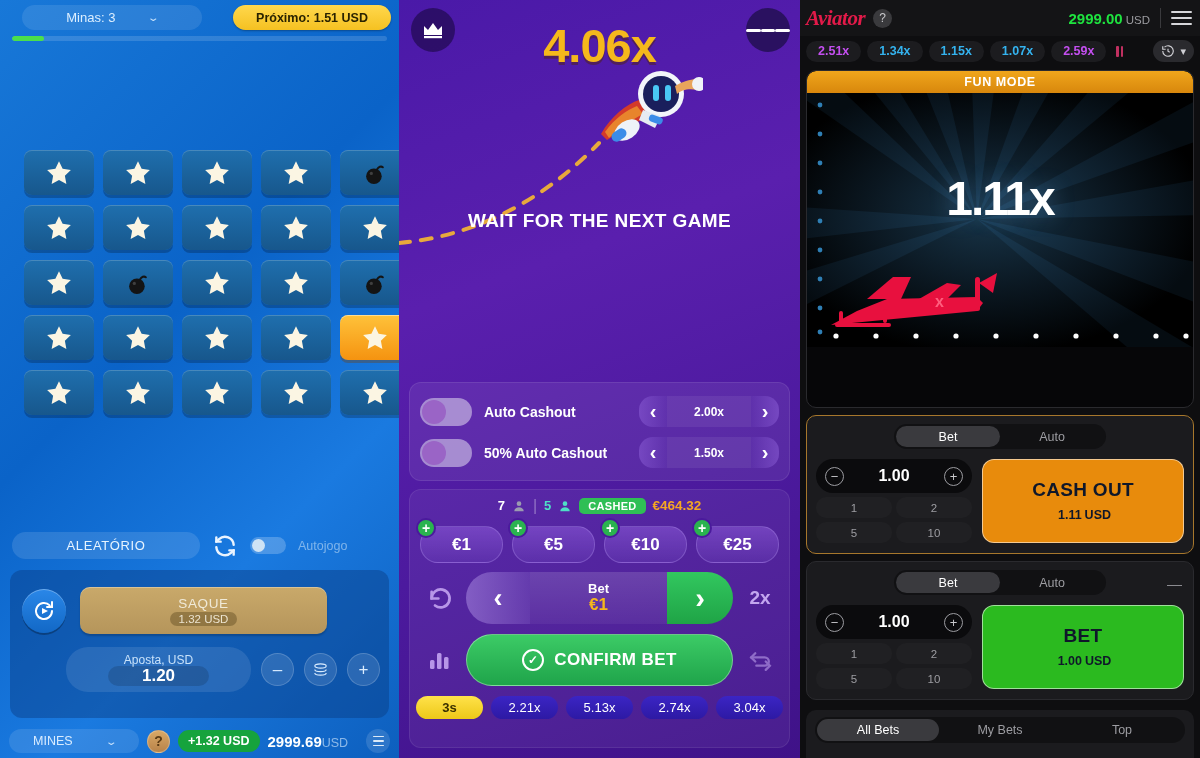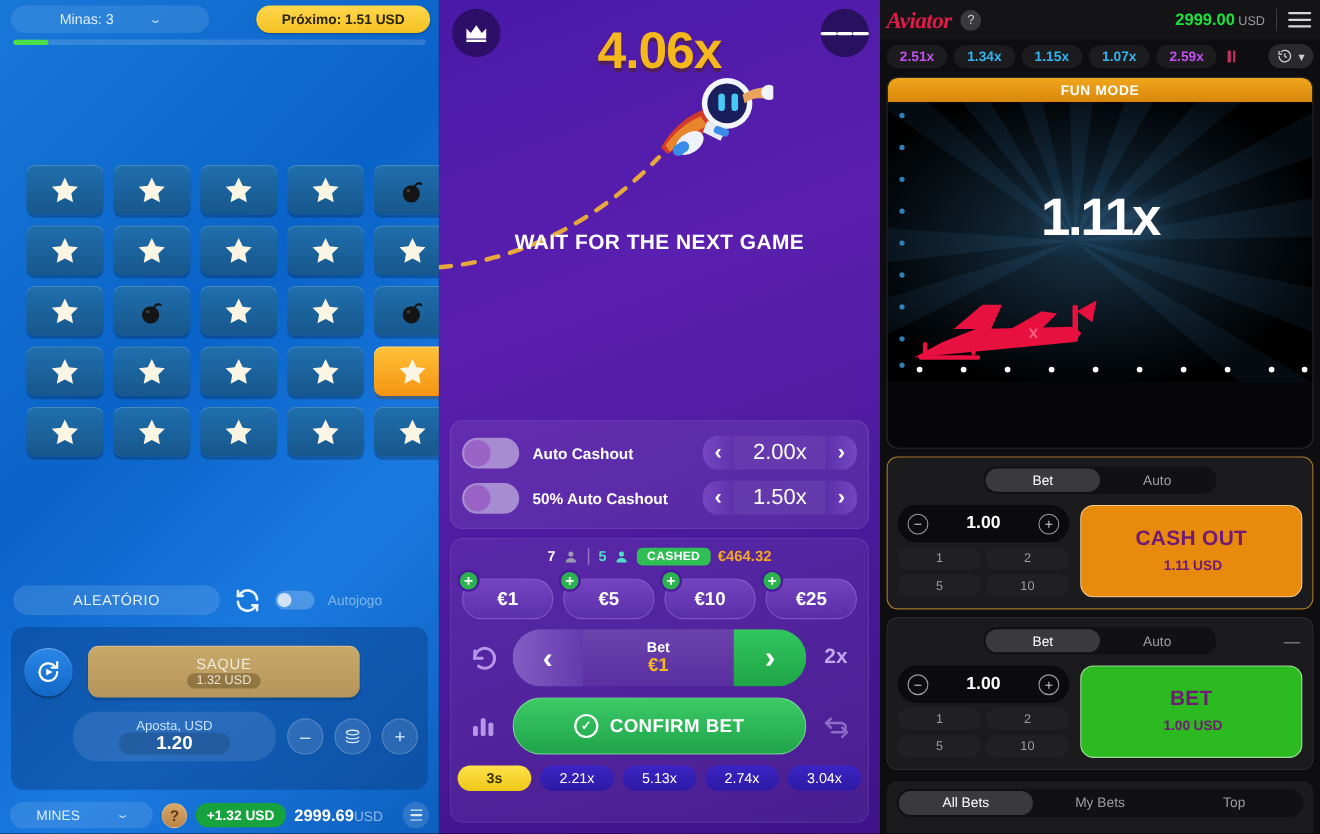--- a/index.html
+++ b/index.html
@@ -14,21 +14,21 @@
   
   .mines-panel {
     position: relative;
     width: 399px; height: 758px;
     background: linear-gradient(135deg,#1878d8 0%,#0a63c8 42%,#1a7ae0 70%,#0d5fbe 100%);
     overflow: hidden;
     flex: none;
   }
   .mines-topbar {
     display: flex; align-items: flex-end; justify-content: space-between;
-    padding: 5px 8px 0 10px; height: 30px;
+    padding: 5px 8px 0 10px; height: 30px; margin-left: 12px;
   }
   .minas-select {
     display: flex; align-items: center; justify-content: center; gap: 34px;
     width: 180px; height: 25px;
     background: rgba(255,255,255,0.10);
     border-radius: 13px;
     color: #dbeeff; font-size: 13px;
   }
   .chev { font-size: 10px; opacity: .9; transform: scaleX(1.5); }
   .proximo {
@@ -198,21 +198,21 @@
   .ac-label { color:#fff; font-weight:700; font-size: 14px; margin-left: 12px; }
   .ac-ctrl { margin-left:auto; display:flex; align-items:center; }
   .arrow-btn {
     width: 28px; height: 31px; display:flex;align-items:center;justify-content:center;
     color:#fff; font-size: 20px; font-weight:700;
   }
   .arrow-btn.l { background: linear-gradient(90deg,rgba(140,95,215,.55),rgba(110,70,190,.2)); border-radius: 14px 0 0 14px;}
   .arrow-btn.r { background: linear-gradient(90deg,rgba(110,70,190,.2),rgba(140,95,215,.55)); border-radius: 0 14px 14px 0;}
   .ac-val {
     width: 84px; height: 31px; display:flex;align-items:center;justify-content:center;
-    background: rgba(255,255,255,.07); color:#fff; font-size: 20px; font-weight:400;
+    background: rgba(255,255,255,.07); color:#fff; font-size: 12px; font-weight:700;
   }
 
   .stake-box {
     position:absolute; left: 10px; top: 489px; width: 381px; height: 259px;
     background: rgba(255,255,255,.055); border-radius: 12px;
     border: 1px solid rgba(255,255,255,.08);
   }
   .players-row { display:flex; align-items:center; justify-content:center; gap:7px; height:28px; padding-top:3px;}
   .players-row .n { color:#fff; font-size:13px; font-weight:700; }
   .players-row .n.teal { color:#4ee0c6; }
@@ -348,21 +348,21 @@
     display:flex; align-items:center; justify-content:space-between; padding: 0 9px;
   }
   .stp { width:19px;height:19px;border-radius:50%;border:1.4px solid #9b9ba0;color:#c9c9cd;
     display:flex;align-items:center;justify-content:center;font-size:13px;line-height:1;}
   .stp-val { color:#fff; font-size:16px; font-weight:700; }
   .quick { display:grid; grid-template-columns:1fr 1fr; gap:4px; margin-top:4px; }
   .qb { height: 21px; border-radius: 10px; background:#202023; color:#9d9da2;
     display:flex;align-items:center;justify-content:center; font-size:11.5px; }
   .bigbtn {
     flex:1; border-radius: 12px; display:flex;flex-direction:column;
-    align-items:center;justify-content:center; color:#701a75;
+    align-items:center;justify-content:center; color:#0f172a;
     border: 1.5px solid rgba(255,255,255,.55);
   }
   .bigbtn.cash { background:#e88b0c; height: 84px; }
   .bigbtn.bet { background:#2bba1f; height: 84px; }
   .bigbtn .l1 { font-size:19px; font-weight:700; letter-spacing:.3px; }
   .bigbtn .l2 { font-size:21px; font-weight:700; margin-top:-1px; }
   .bigbtn .l2 span { font-size:12.5px; font-weight:600; margin-left:3px; }
 
   .bets-tabs-wrap { margin: 10px 6px 0 6px; border-radius: 10px 10px 0 0; background:#1b1b1e; padding: 7px 9px 0 9px; height: 48px;}
   .tabs3 { height: 26px; border-radius: 13px; background:#111113; display:flex; padding:2px; }

